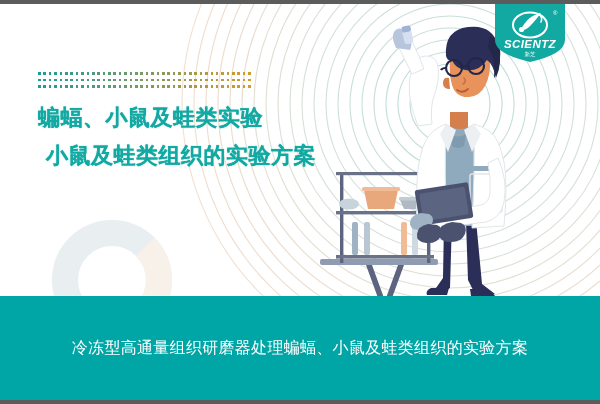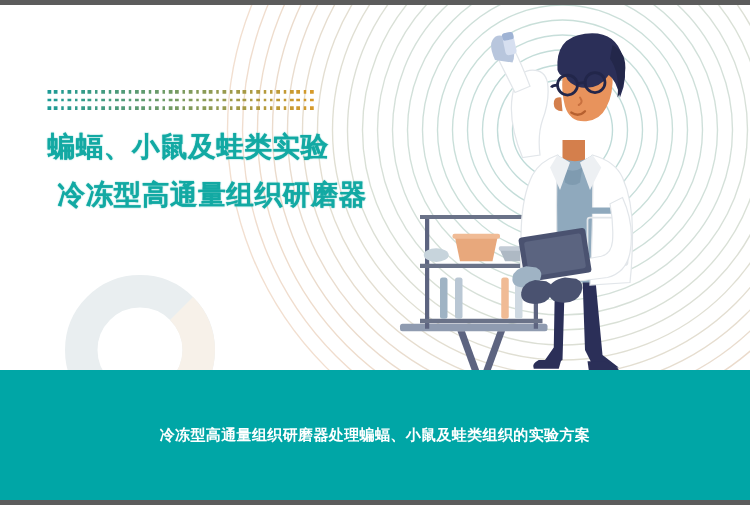--- a/index.html
+++ b/index.html
@@ -101,22 +101,22 @@
   
   .banner {
     position:absolute; left:0; bottom:4px;
     width:600px; height:104px;
     background:#00a6a6;
     z-index:50;
     display:flex; align-items:center; justify-content:center;
   }
   .banner-text {
     color:#ffffff;
-    font-size:12px;
-    font-weight:bold;
+    font-size:16px;
+    font-weight:normal;
     letter-spacing:0.3px;
     white-space:nowrap;
     text-align:center;
     padding:0 10px;
   }
 </style>
 </head>
 <body>
 
 <div id="poster">
@@ -271,21 +271,21 @@
         <i style="background: rgb(190, 154, 56);"></i>
         <i style="background: rgb(195, 154, 53);"></i>
         <i style="background: rgb(200, 154, 50);"></i>
         <i style="background: rgb(205, 154, 48);"></i>
         <i style="background: rgb(209, 154, 45);"></i>
         <i style="background: rgb(214, 154, 42);"></i>
       </div>
 
     <div class="headline">
       <span class="line line-1">蝙蝠、小鼠及蛙类实验</span>
-      <span class="line line-2">冷冻型高通量组织研磨器</span>
+      <span class="line line-2">小鼠及蛙类组织的实验方案</span>
     </div>
 
     <svg class="illustration" viewBox="0 0 300 296">
 
       <g>
 
         <rect x="20" y="251" width="118" height="6" rx="2" fill="#8f9bb0"></rect>
         <path d="M66 257 L78 290 L84 290 L72 257 Z" fill="#5d6480"></path>
         <path d="M104 257 L92 290 L86 290 L98 257 Z" fill="#5d6480"></path>
 
@@ -361,19 +361,32 @@
           <path d="M162 59 q7 -2 6 0"></path>
           <path d="M146 60 q-4 0 -5 2"></path>
         </g>
 
         <path d="M164 70 q3 4 -1 6" fill="none" stroke="#c8703f" stroke-width="1.6" stroke-linecap="round"></path>
         <path d="M157 82 q6 4 11 -1" fill="none" stroke="#b6602f" stroke-width="1.8" stroke-linecap="round"></path>
       </g>
     </svg>
   </div>
 
+  <div class="logo-badge">
+    <svg viewBox="0 0 70 58" width="70" height="58">
+      <path d="M0 0 H70 V36 Q70 50 35 58 Q0 50 0 36 Z" fill="#12a9a3"></path>
+
+      <ellipse cx="35" cy="21" rx="17" ry="12.5" fill="none" stroke="#ffffff" stroke-width="2"></ellipse>
+      <path d="M25 27 q8 -16 21 -18 q-6 8 -10 12 q-4 5 -11 6 z" fill="#ffffff"></path>
+      <circle cx="26.5" cy="25.5" r="2.6" fill="#ffffff"></circle>
+      <path d="M44 10 q4 4 2 8" fill="none" stroke="#ffffff" stroke-width="1.6" stroke-linecap="round"></path>
+      <text x="58" y="11" font-family="'Liberation Sans', sans-serif" font-size="6" fill="#ffffff">®</text>
+      <text x="35" y="44" text-anchor="middle" font-family="'Liberation Sans', sans-serif" font-size="11.5" font-weight="bold" font-style="italic" letter-spacing="0.4" fill="#ffffff">SCIENTZ</text>
+      <text x="35" y="52" text-anchor="middle" font-family="'Liberation Sans', sans-serif" font-size="5.5" fill="#ffffff">新芝</text>
+    </svg>
+  </div>
 
   <div class="banner">
     <div class="banner-text">冷冻型高通量组织研磨器处理蝙蝠、小鼠及蛙类组织的实验方案</div>
   </div>
 
   <div class="chrome-bar chrome-bottom"></div>
 </div>
 
 </body></html>

